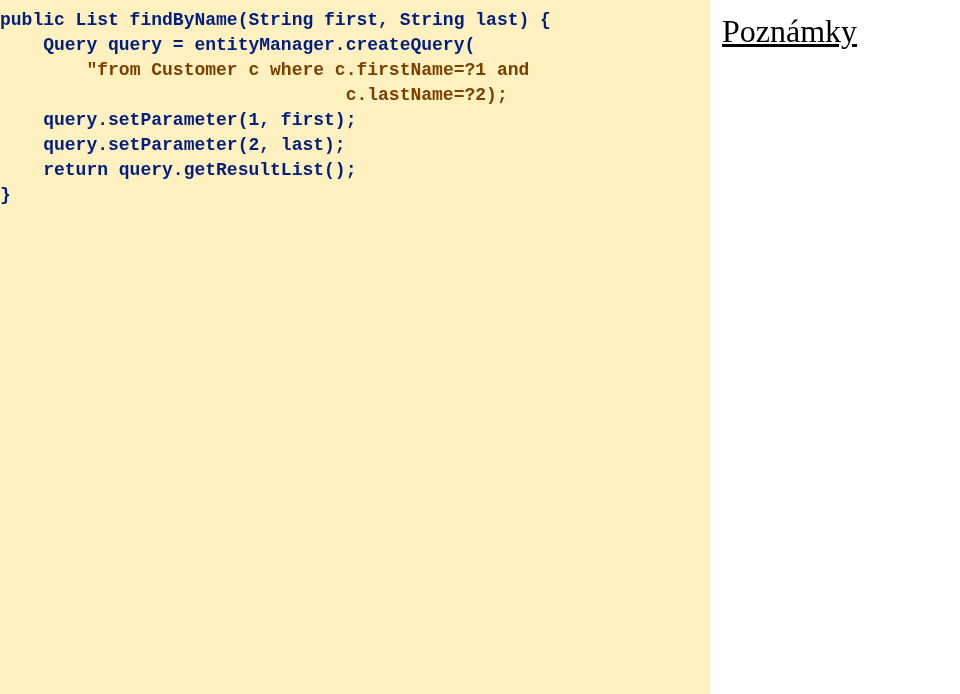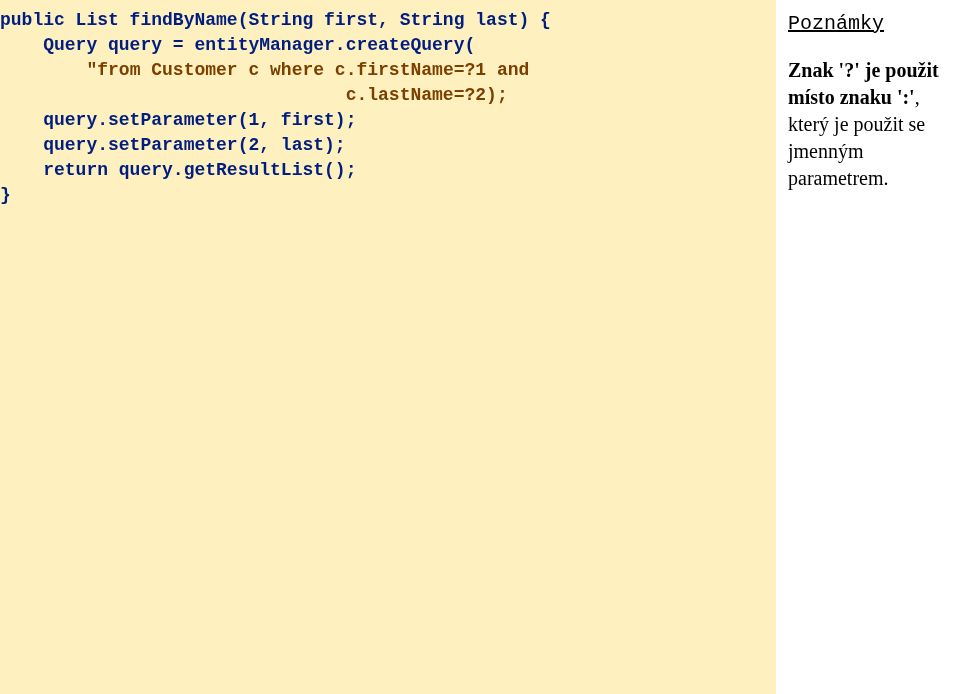--- a/index.html
+++ b/index.html
@@ -13,21 +13,21 @@
   }
   .page {
     position: relative;
     width: 960px;
     height: 694px;
     display: flex;
     flex-direction: row;
   }
   .code-panel {
     background: #fff1bf;
-    width: 776px;
+    width: 710px;
     height: 694px;
     box-sizing: border-box;
     padding: 8px 0 0 0;
     font-family: "Andale Mono", "Courier New", Courier, monospace;
     font-size: 18px;
     line-height: 25px;
     color: #001d80;
     font-weight: bold;
     white-space: pre;
   }
@@ -37,25 +37,24 @@
   .notes-panel {
     width: 184px;
     height: 694px;
     box-sizing: border-box;
     padding: 10px 6px 0 12px;
     color: #000000;
     font-size: 20px;
     line-height: 1.35;
   }
   .notes-panel h1 {
-    margin: 0 0 20px 0;
-    font-size: 20px;
+    margin: 0 0 9px 0;
+    font-size: 32px;
     font-weight: normal;
     text-decoration: underline;
-    font-family: Liberation Mono, monospace;
   }
   .notes-panel p {
     margin: 0 0 22px 0;
   }
   .notes-panel em {
     font-style: italic;
   }
   .notes-panel strong {
     font-weight: bold;
   }
@@ -70,18 +69,15 @@
 <span class="hl-blue">        </span><span class="hl-brown">"from Customer c where c.firstName=?1 and</span>
 <span class="hl-brown">                                c.lastName=?2);</span>
 <span class="hl-blue">    query.setParameter(1, first);</span>
 <span class="hl-blue">    query.setParameter(2, last);</span>
 <span class="hl-blue">    return query.getResultList();</span>
 <span class="hl-blue">}</span>
 </div>
 
   <div class="notes-panel">
     <h1>Poznámky</h1>
-    <p>
-      <strong>Znak </strong><strong>'?'</strong><strong> je použit místo znaku </strong><strong>':'</strong><span>, který je použit se jmenným parametrem.</span>
-    </p>
   </div>
 
 </div>
 
 </body></html>

